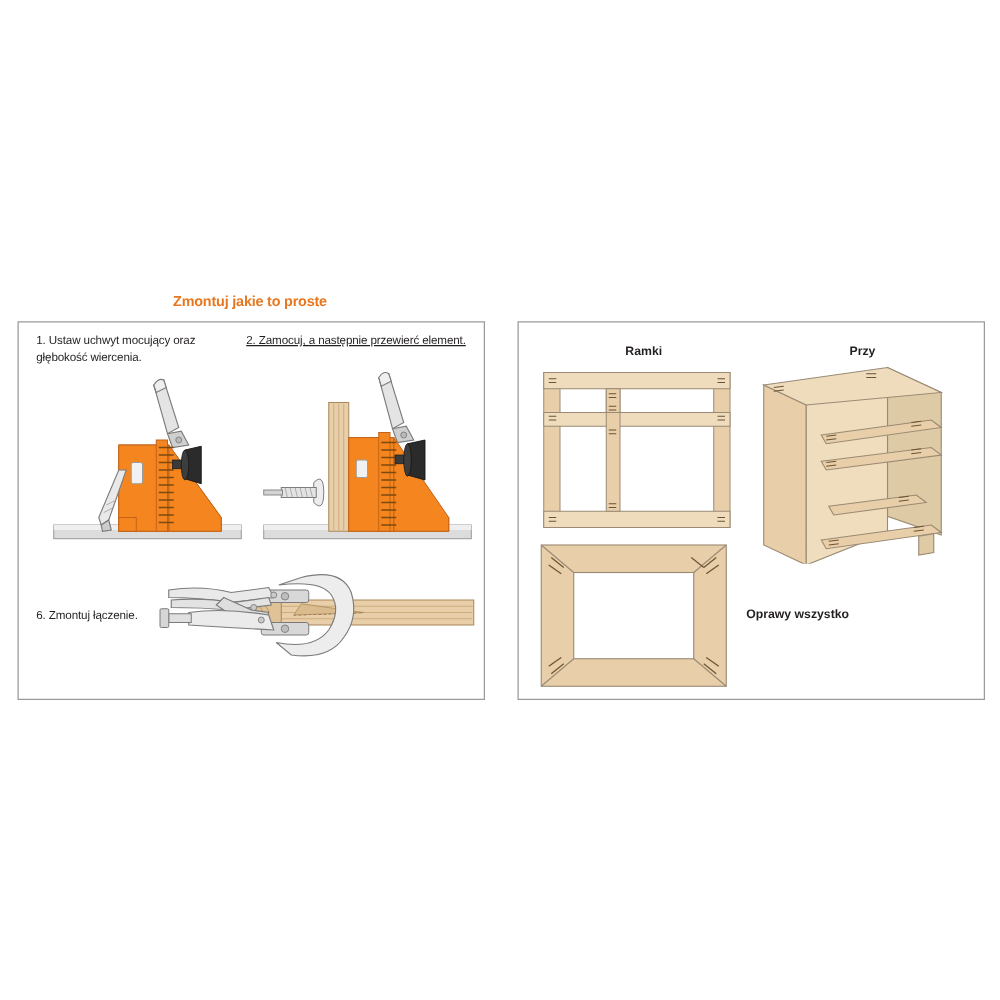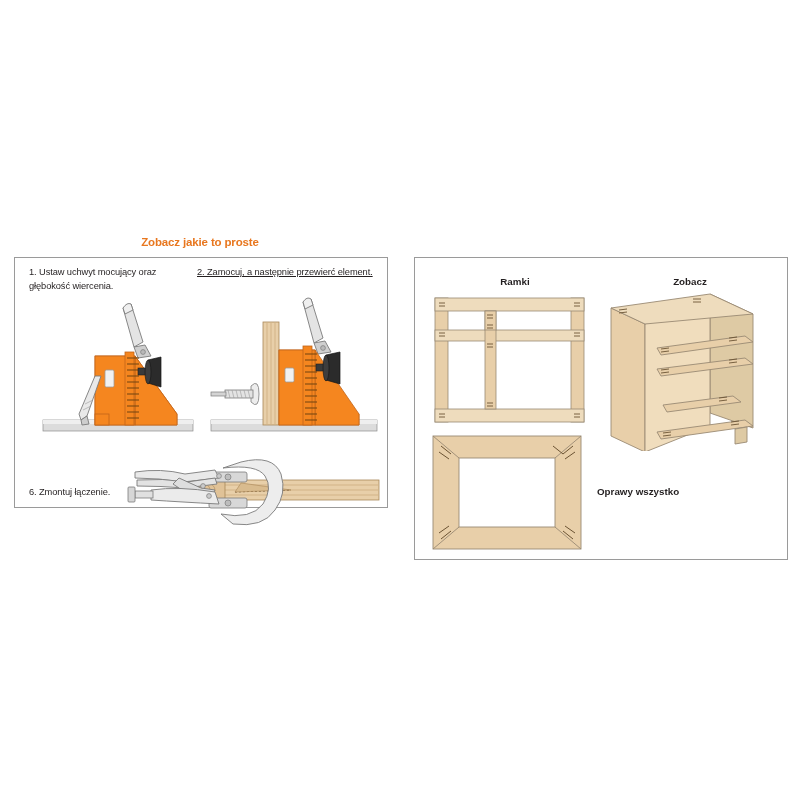--- a/index.html
+++ b/index.html
@@ -35,21 +35,21 @@
   #heading-left  { left: 0; top: 236px; width: 400px; text-align: center; }
   #heading-right { left: 400px; top: 236px; width: 400px; text-align: center; }
 
   
   .panel {
     position: absolute;
     border: 1px solid #9a9a9a;
     background: #ffffff;
     box-sizing: border-box;
   }
-  #panel-left  { left: 14px;  top: 257px; width: 374px; height: 251px; }
+  #panel-left  { left: 14px;  top: 257px; width: 374px; height: 303px; }
   #panel-right { left: 414px; top: 257px; width: 374px; height: 303px; }
 
   
   .step-caption {
     position: absolute;
     font-size: 9.3px;
     line-height: 13.5px;
     color: #231f20;
     letter-spacing: -0.1px;
   }
@@ -86,21 +86,21 @@
     position: absolute;
     left: 0; top: 0;
     width: 100%; height: 100%;
   }
 </style>
 </head>
 <body>
 
 <div class="stage">
 
-  <div class="panel-heading" id="heading-left">Zobacz jakie to proste</div>
+  <div class="panel-heading" id="heading-left">Zmontuj jakie to proste</div>
 
 
   <div class="panel" id="panel-left">
     <div class="panel-inner">
 
       <div class="step-caption" id="caption-1">1. Ustaw uchwyt mocujący oraz głębokość wiercenia.</div>
 
       <div class="step-caption" id="caption-2">2. Zamocuj, a następnie przewierć element.</div>
 
       <div class="step-caption" id="caption-3">6. Zmontuj łączenie.</div>
@@ -281,21 +281,21 @@
       </svg>
 
     </div>
   </div>
 
   <div class="panel" id="panel-right">
     <div class="panel-inner">
 
       <div class="item-label" id="label-ramki">Ramki</div>
 
-      <div class="item-label" id="label-meble">Zobacz</div>
+      <div class="item-label" id="label-meble">Przy</div>
 
       <div class="item-label" id="label-oprawy">Oprawy wszystko</div>
 
       <svg class="fig" id="fig-ramki" viewBox="0 0 165 140">
         <g stroke="#9a8a74" stroke-width="0.8">
 
           <rect x="8" y="8" width="13" height="124" fill="#e8cfa9"></rect>
           <rect x="144" y="8" width="13" height="124" fill="#e8cfa9"></rect>
 
           <rect x="8" y="8" width="149" height="13" fill="#eedcbd"></rect>

